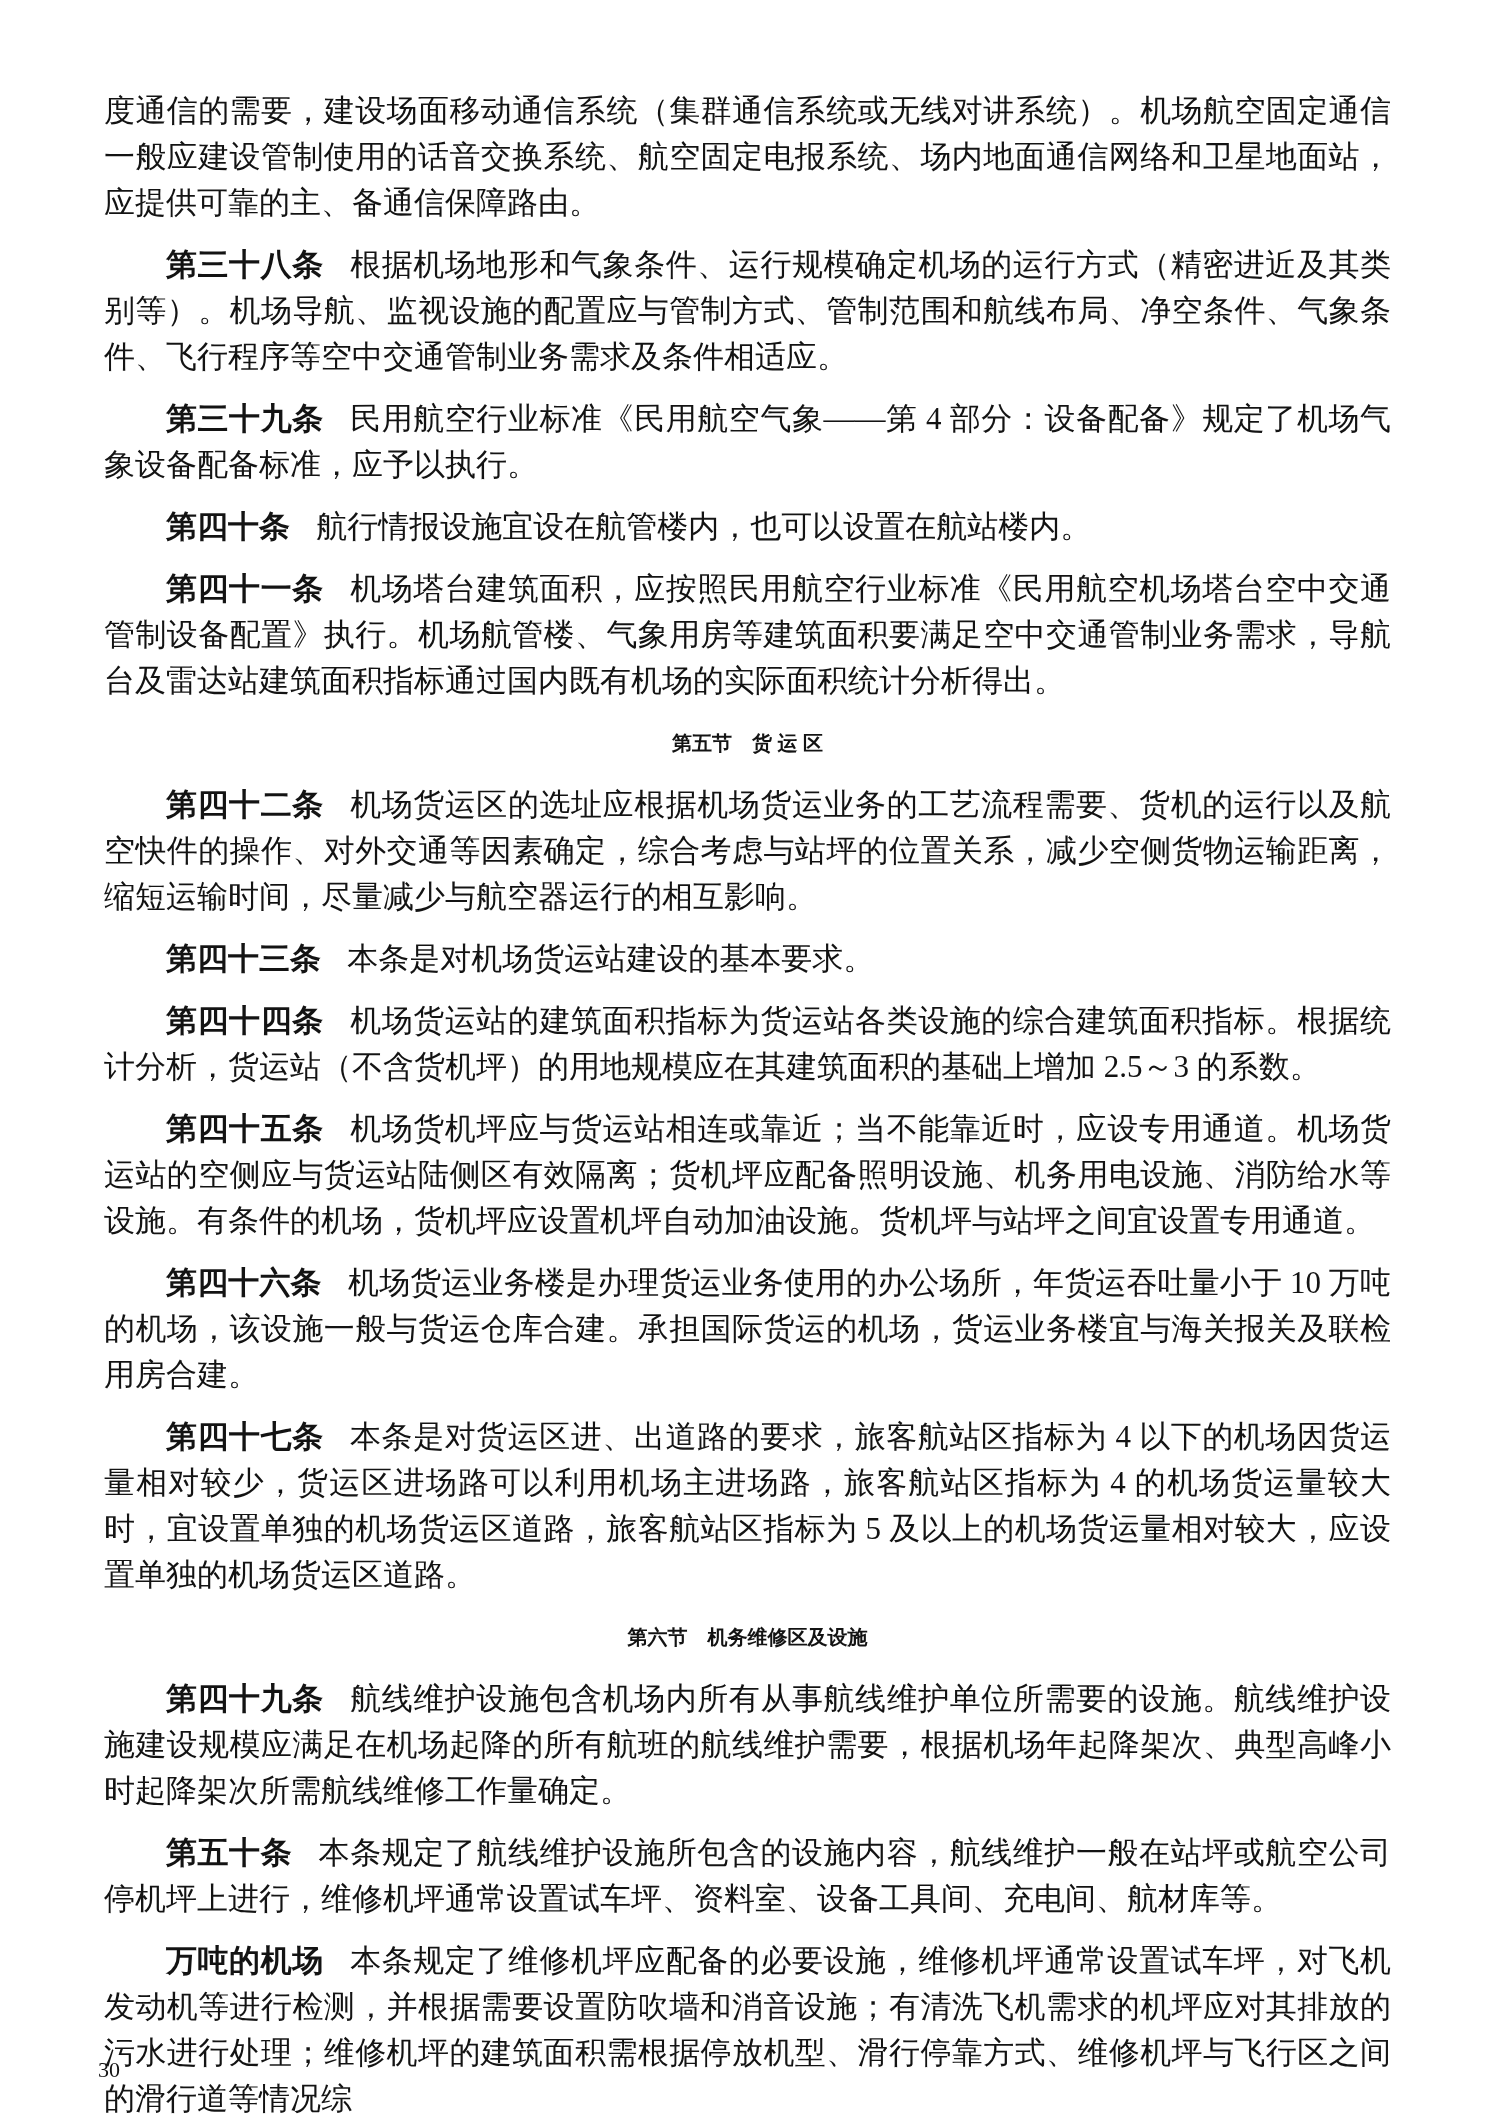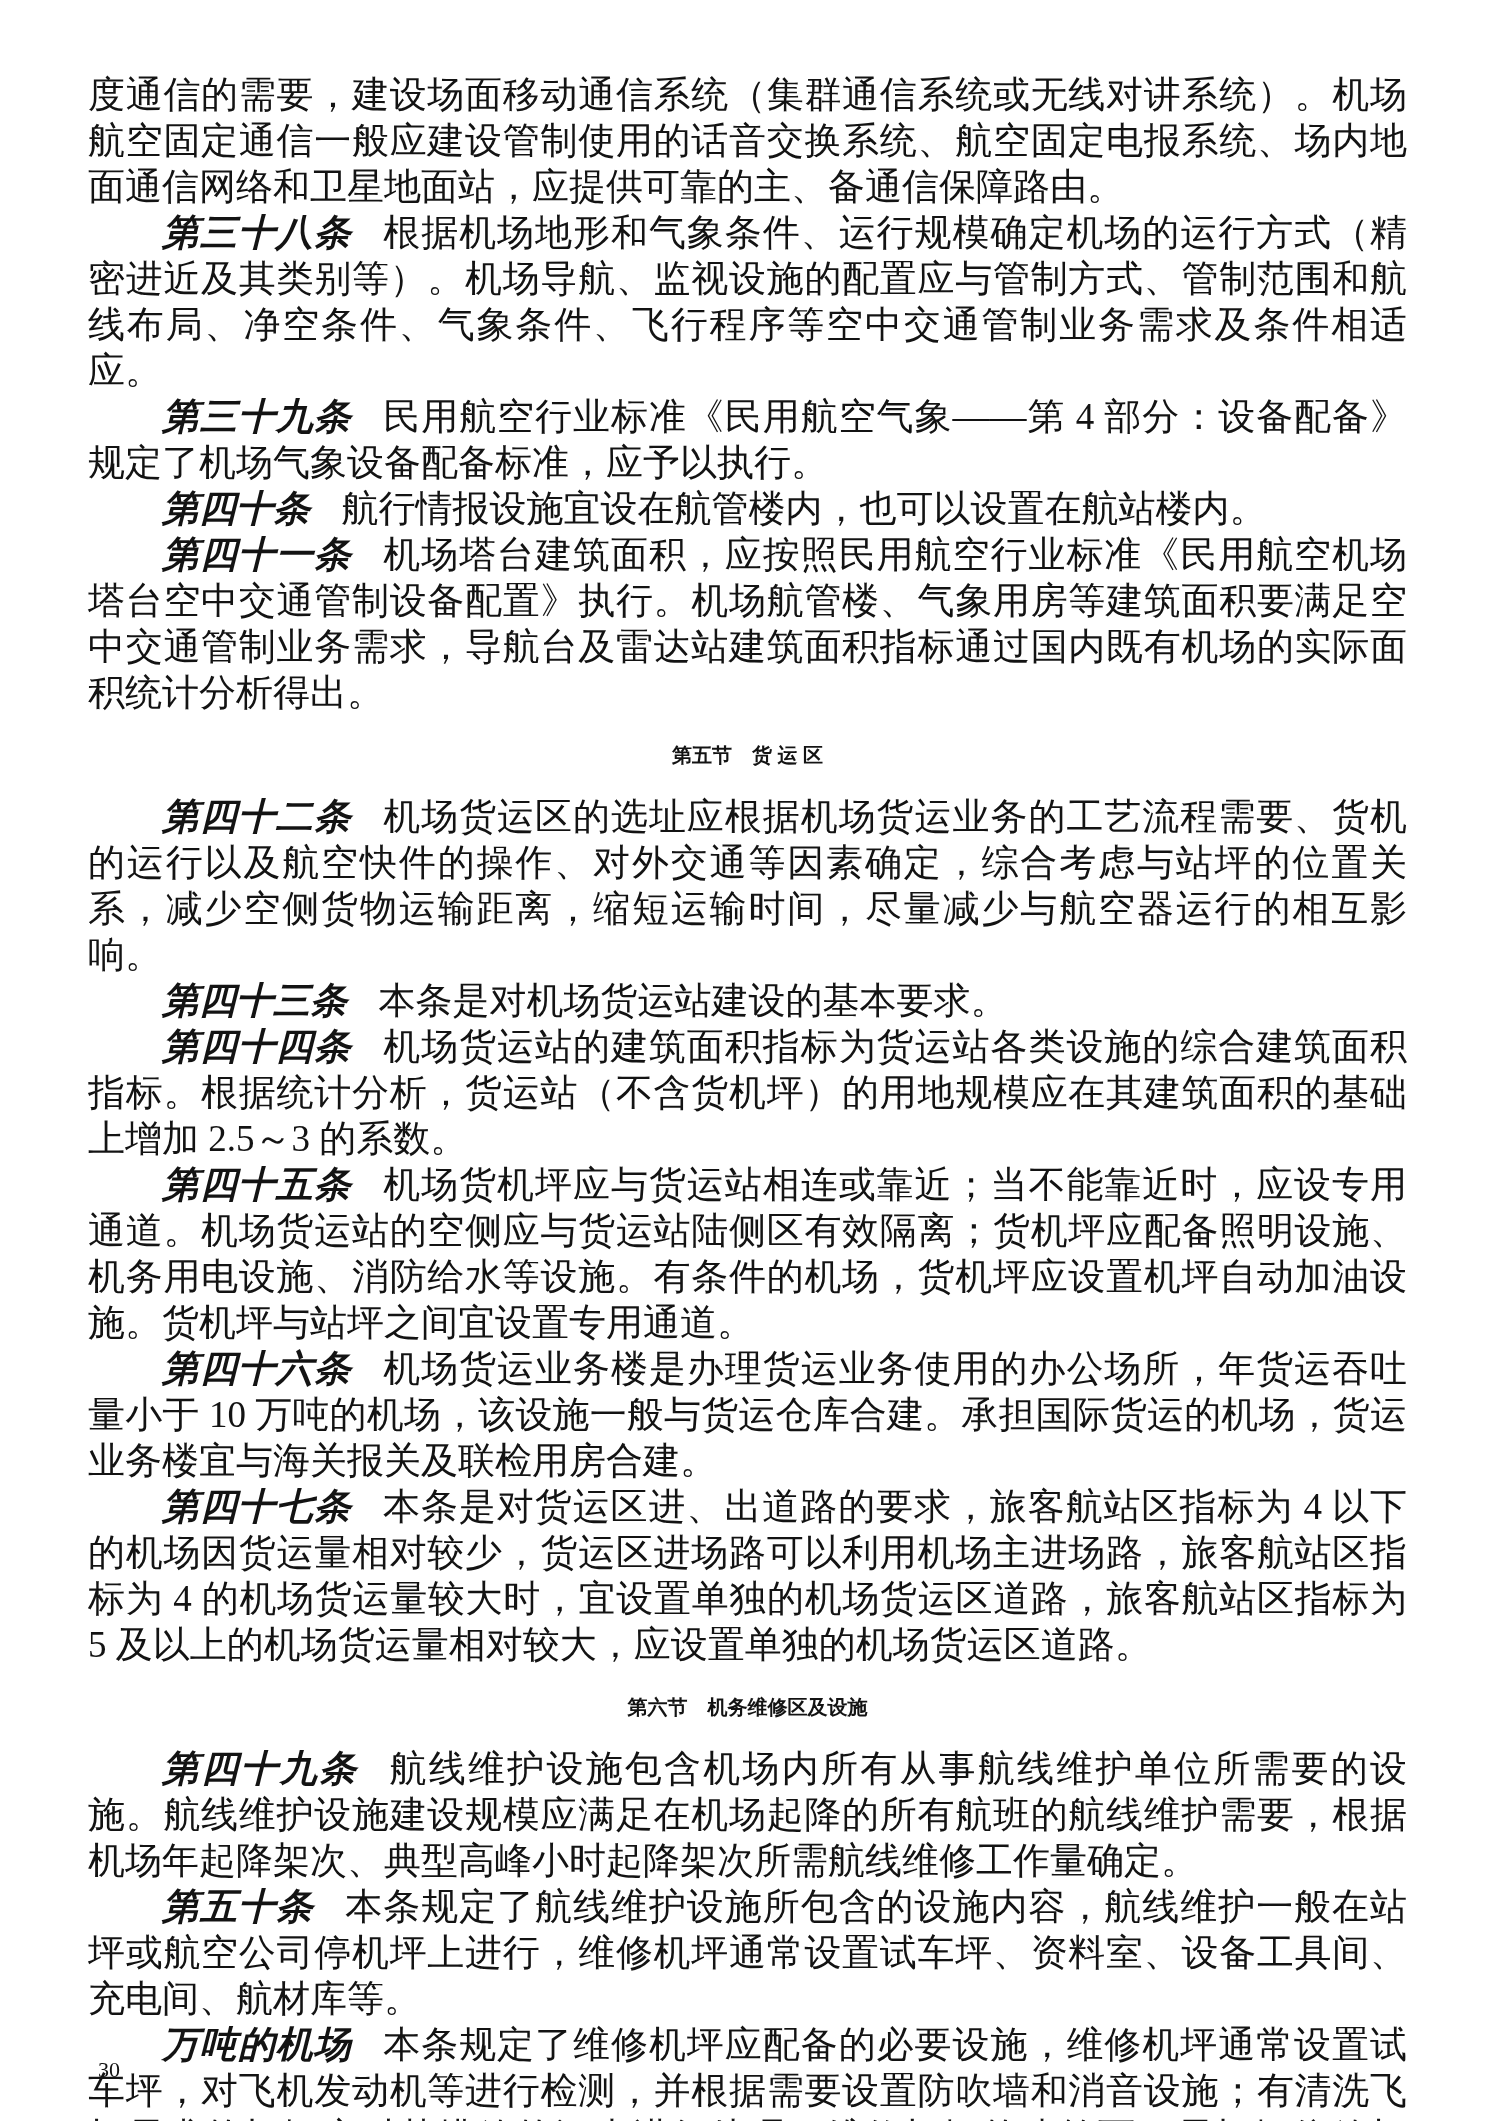--- a/index.html
+++ b/index.html
@@ -14,35 +14,34 @@
   }
   .page {
     box-sizing: border-box;
     width: 100%;
     height: 100%;
     padding: 72px 86px 0 88px;
     position: relative;
   }
   .content { width: 100%; }
   .para {
-    margin: 0;
-    font-size: 37px;
+    margin: 16px;
+    font-size: 31px;
     line-height: 46px;
     text-align: justify;
     text-justify: inter-ideograph;
     text-indent: 2em;
     font-weight: 400;
     word-break: break-all;
   }
   .para.no-indent { text-indent: 0; }
   .lead {
     font-family: "Liberation Sans", "DejaVu Sans", sans-serif;
     font-weight: 700;
     padding-right: 0.85em;
-    font-style: italic;
   }
   .section-heading {
     margin: 16px 0 16px 0;
     text-align: center;
     font-size: 20px;
     line-height: 46px;
     font-weight: 700;
     font-family: "Liberation Sans", "DejaVu Sans", sans-serif;
     color: #131313;
   }

